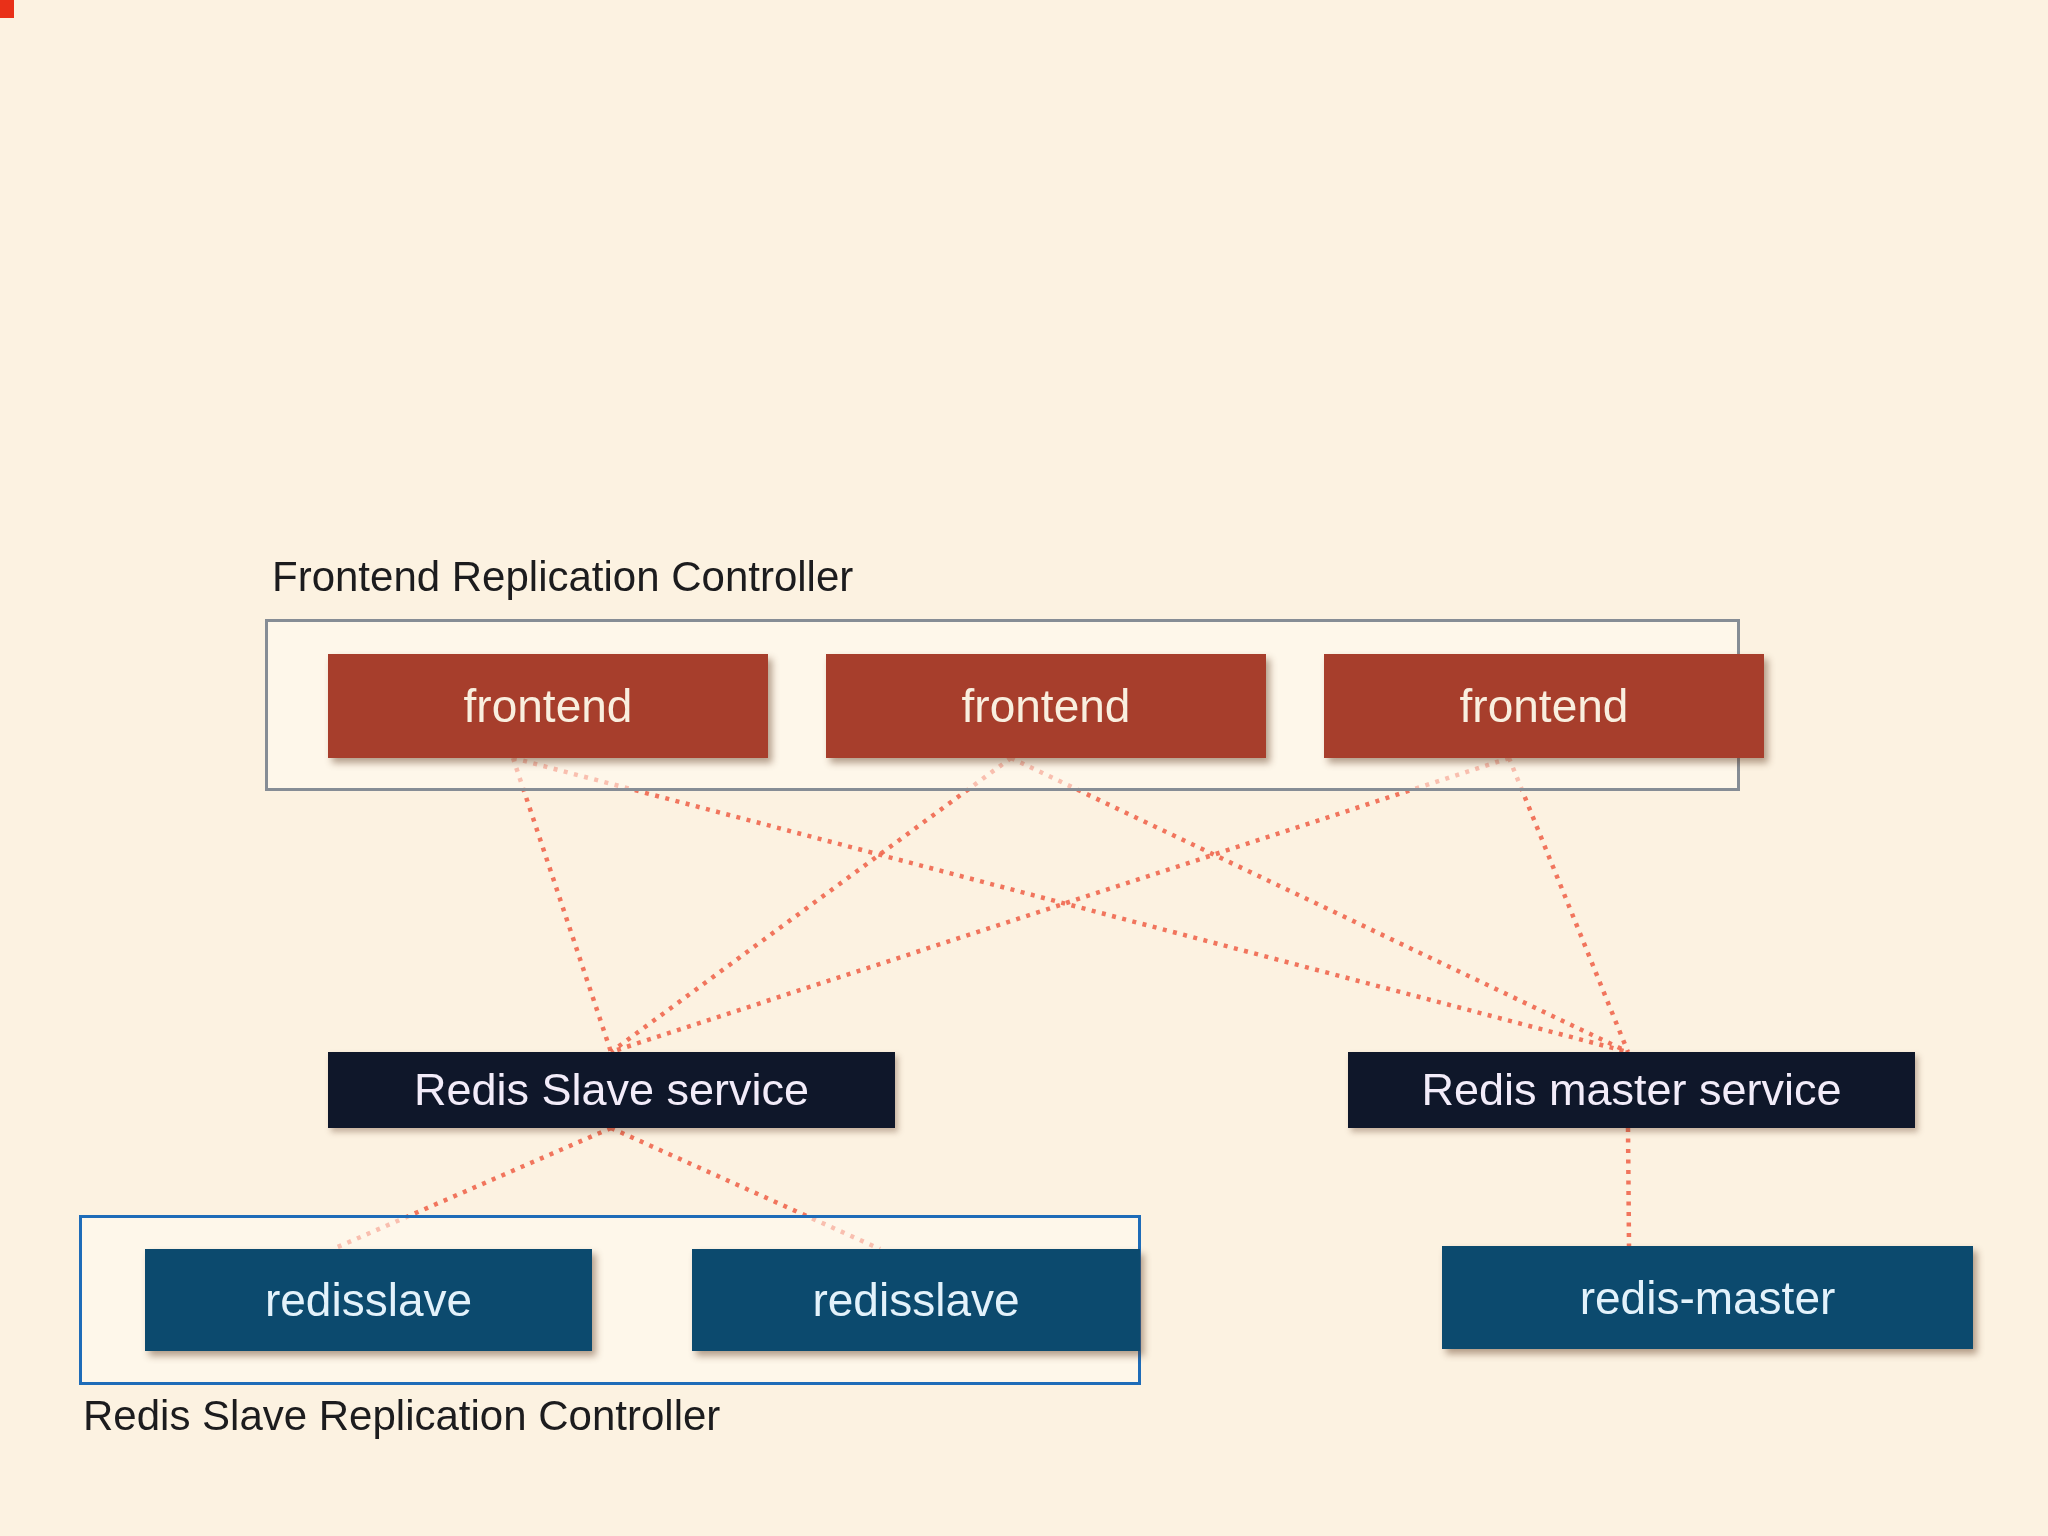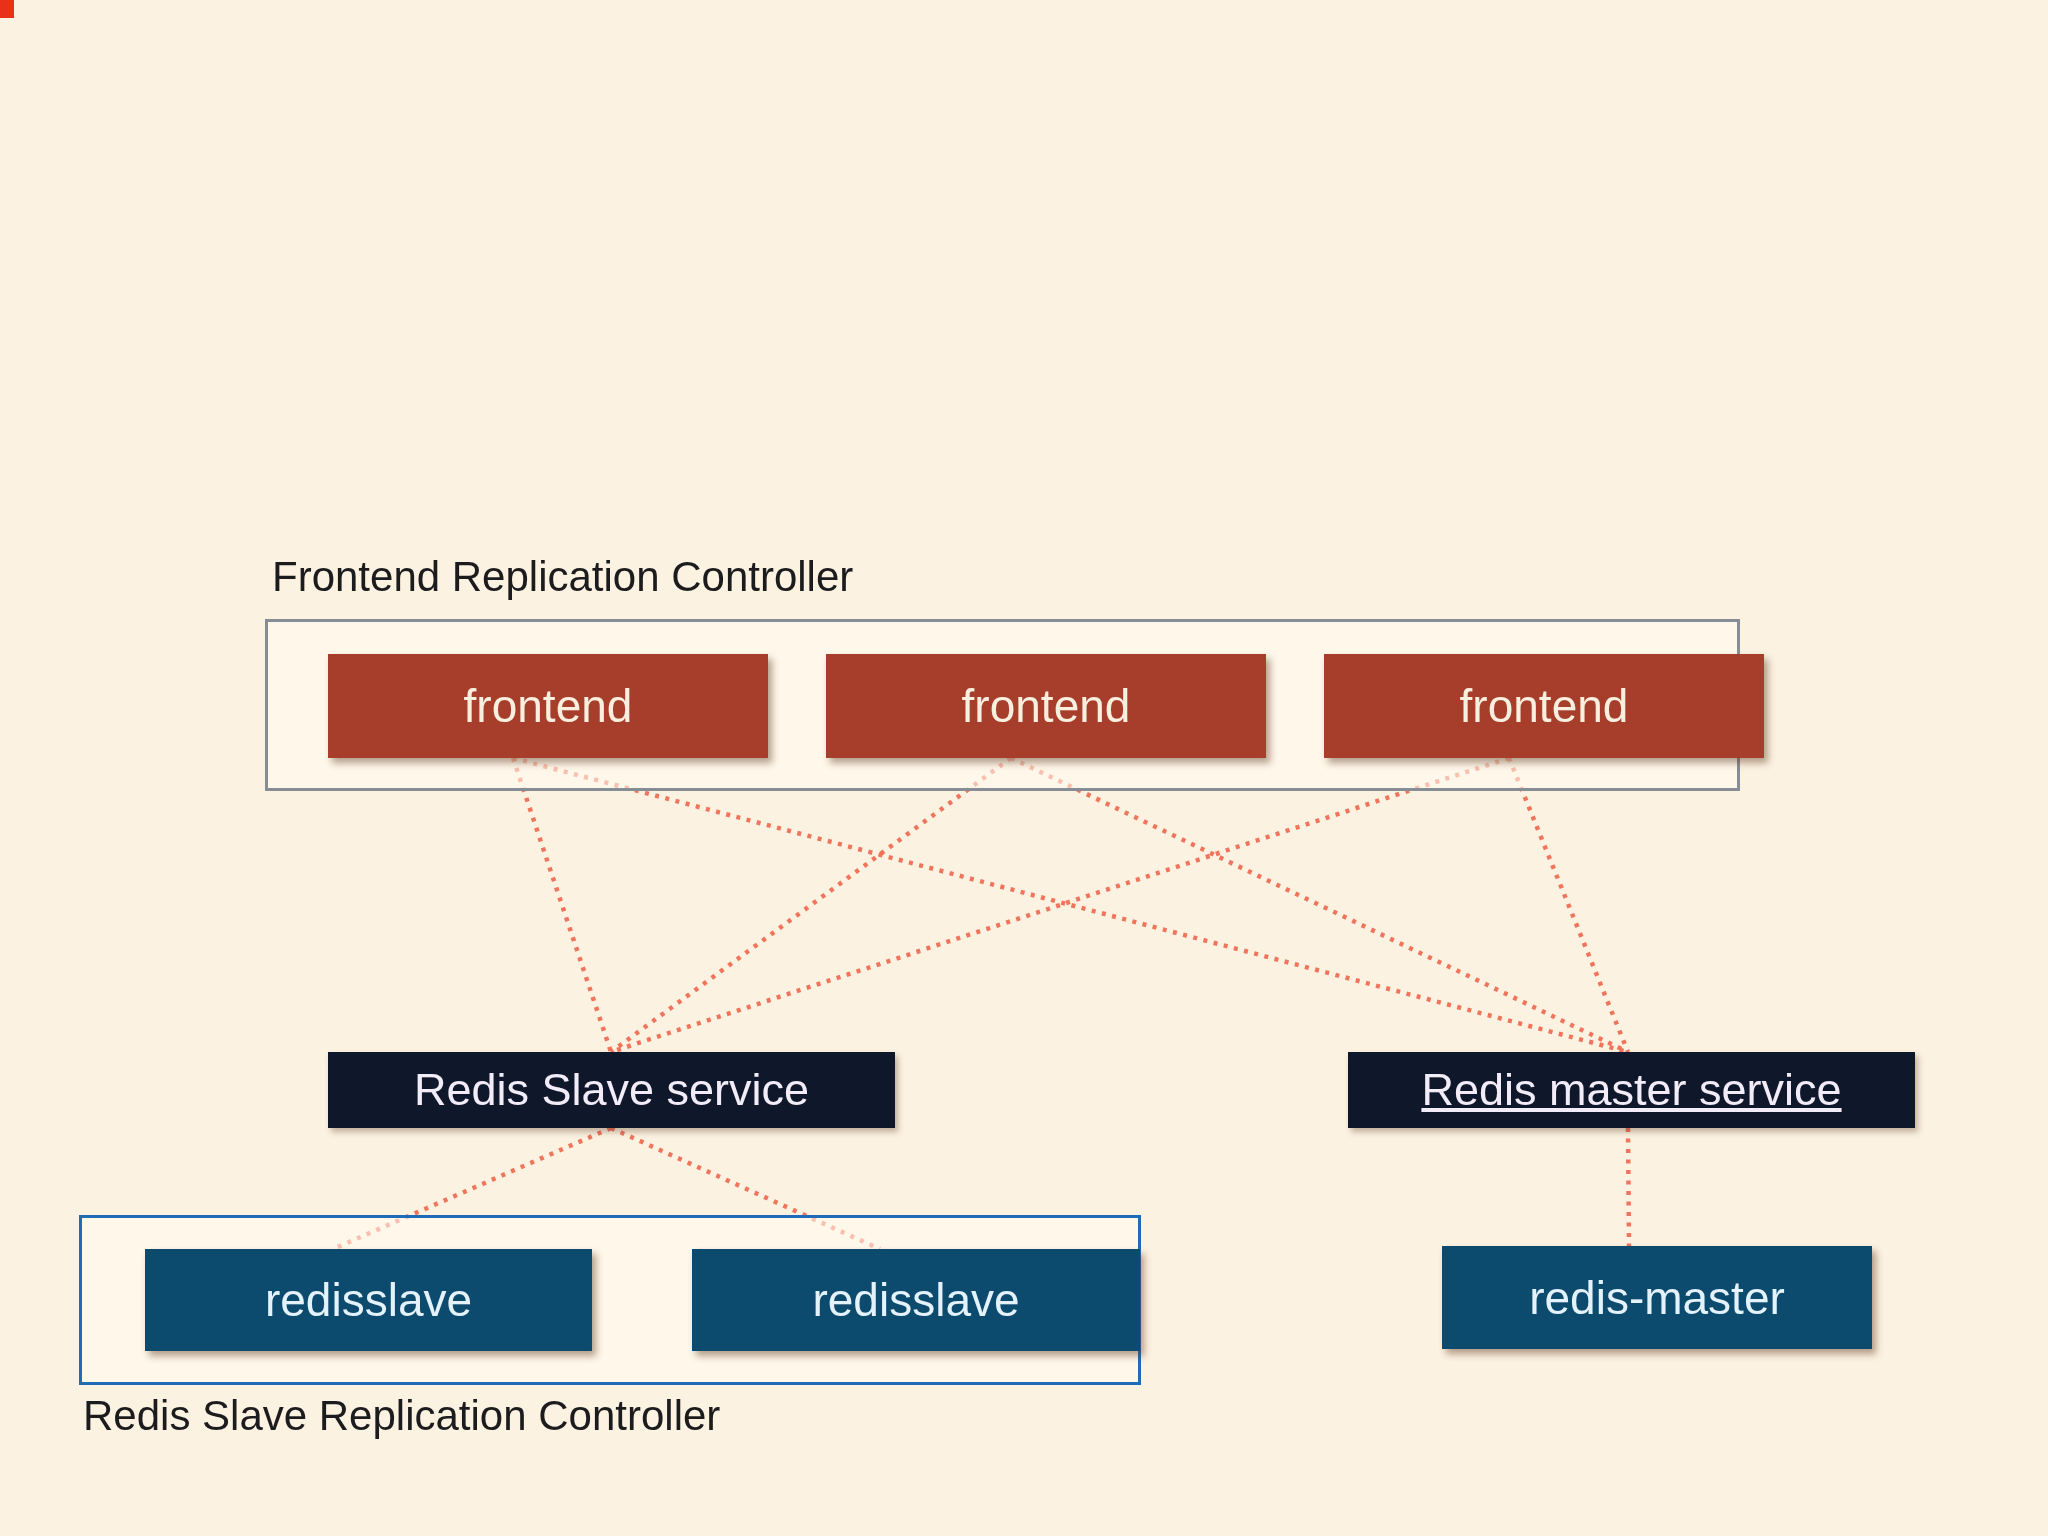--- a/index.html
+++ b/index.html
@@ -42,29 +42,29 @@
     box-shadow: 4px 5px 7px rgba(90, 50, 25, 0.45);
     margin-left: 35px;
   }
   .pod-red  { background: #a73e2c; color: #f9efdf; width: 440px; height: 104px; top: 32px; }
   .pod-red.p1 { left: 25px; }
   .pod-red.p2 { left: 523px; }
   .pod-red.p3 { left: 1021px; }
   .pod-blue { background: #0c4a6e; color: #e3f2fb; }
   .pod-blue.rs1 { left: 28px;  top: 31px; width: 447px; height: 102px; }
   .pod-blue.rs2 { left: 575px; top: 31px; width: 448px; height: 102px; }
-  .pod-blue.rm  { left: 1407px; top: 1246px; width: 430px; height: 103px; }
+  .pod-blue.rm  { left: 1407px; top: 1246px; width: 531px; height: 103px; }
   .service {
     position: absolute; display: flex; align-items: center; justify-content: center;
     width: 567px; height: 76px; top: 1052px;
     background: #0f172a; color: #f2ecf9; font-size: 45px; font-weight: 400;
     box-shadow: 3px 4px 6px rgba(90, 50, 25, 0.35);
   }
   .service.slave  { left: 328px; }
-  .service.master { left: 1348px; text-decoration: underline; }
+  .service.master { left: 1348px; }
   .connections { position: absolute; left: 0; top: 0; width: 2048px; height: 1536px; }
 </style>
 </head>
 <body>
 
 <div class="slide">
 
   <div class="corner-mark"></div>
 
 

